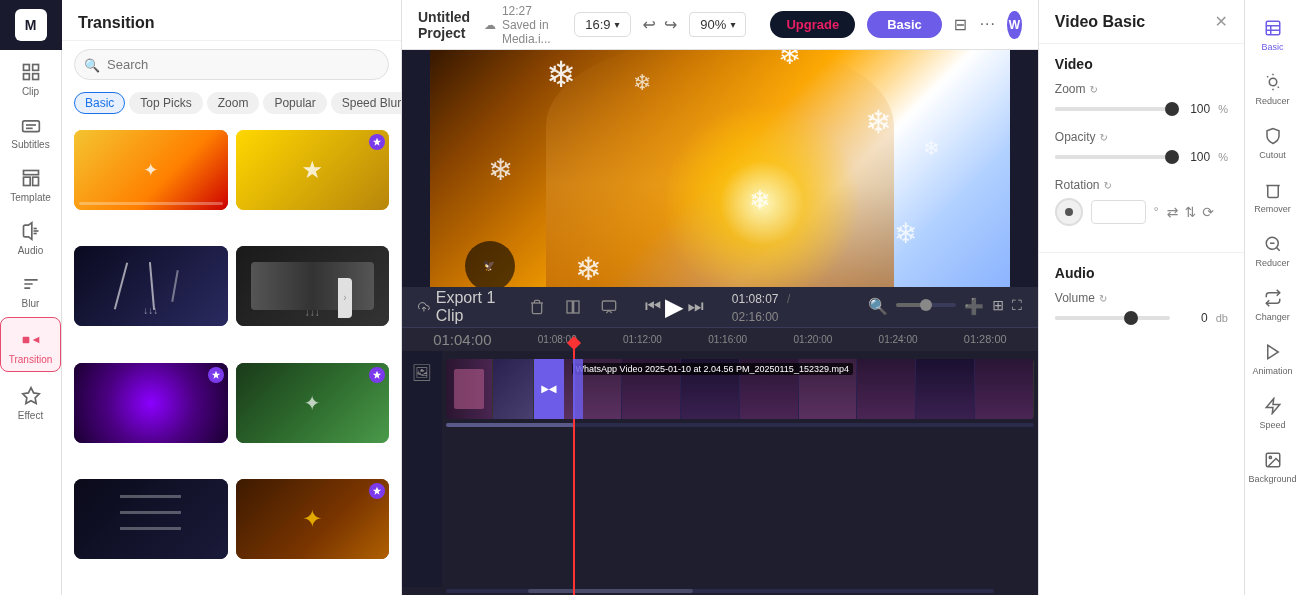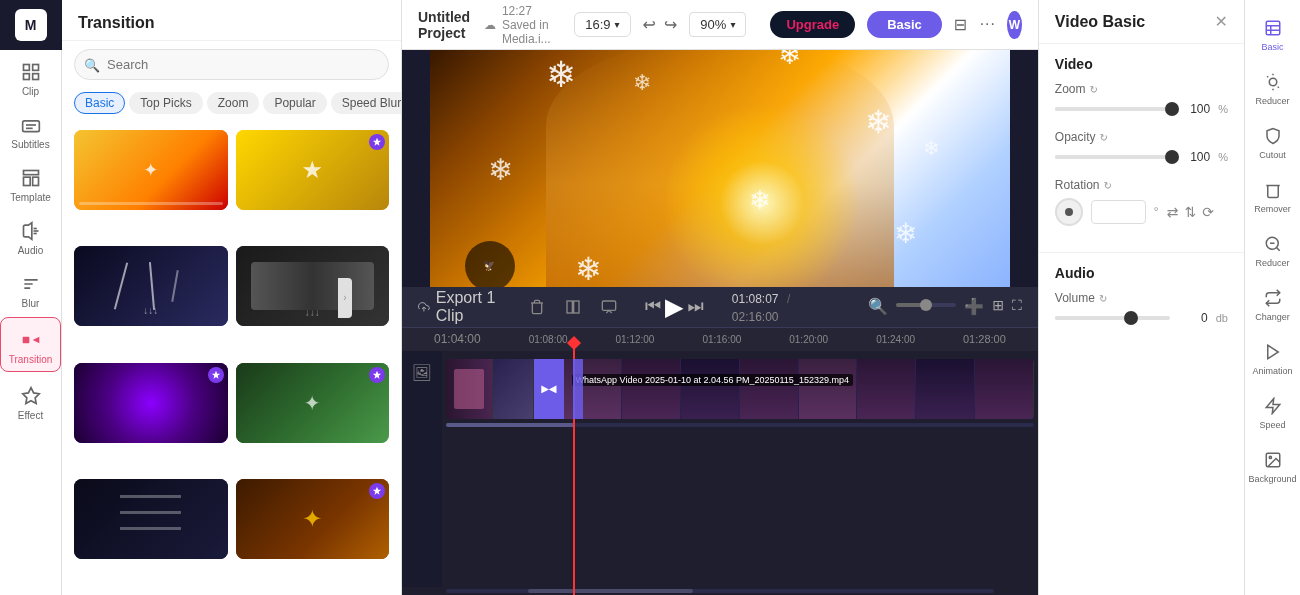--- a/index.html
+++ b/index.html
@@ -393,21 +393,21 @@
           <div style="width:12px;height:12px;background:#888;border-radius:50%;position:absolute;top:-4px;left:24px;"></div>
         </div>
         <span>➕</span>
         <span style="font-size:14px;">⊞</span>
         <span style="font-size:14px;">⛶</span>
       </div>
     </div>
 
     <div class="timeline-ruler">
       <div style="display:flex;width:100%;justify-content:space-around;align-items:center;">
-        <span style="font-size:12px;color:#888;">01:04:00</span>
+        <span style="font-size:15px;color:#888;">01:04:00</span>
         <span style="font-size:10px;color:#888;">01:08:00</span>
         <span style="font-size:10px;color:#888;">01:12:00</span>
         <span style="font-size:10px;color:#888;">01:16:00</span>
         <span style="font-size:10px;color:#888;">01:20:00</span>
         <span style="font-size:10px;color:#888;">01:24:00</span>
         <span style="font-size:11px;color:#888;">01:28:00</span>
       </div>
     </div>
 
     <div style="display:flex;background:#1e1e2e;flex:1;position:relative;">
@@ -429,21 +429,21 @@
           <div style="flex:0 0 8%;background:linear-gradient(135deg,#3a2540 0%,#5a3560 100%);border-right:1px solid #333;overflow:hidden;">
             <div style="width:100%;height:100%;background:linear-gradient(to right, #2a1530,#4a2550);display:flex;align-items:center;justify-content:center;">
               <div style="width:30px;height:40px;background:rgba(200,100,150,0.5);border-radius:2px;"></div>
             </div>
           </div>
           <div style="flex:0 0 7%;background:linear-gradient(135deg,#2a2050 0%,#4a4070 100%);border-right:1px solid #333;"></div>
           <div style="flex:0 0 5%;background:#6c5ce7;display:flex;align-items:center;justify-content:center;">
             <span style="color:white;font-size:10px;">▶◀</span>
           </div>
           <div style="flex:1;background:linear-gradient(to right, #1a1530,#2a2540,#3a3550);border-right:1px solid #333;position:relative;display:flex;align-items:center;">
-            <span style="position:absolute;top:15px;left:8px;background:rgba(0,0,0,0.7);color:#fff;font-size:9px;padding:1px 4px;border-radius:2px;white-space:nowrap;overflow:hidden;max-width:300px;">WhatsApp Video 2025-01-10 at 2.04.56 PM_20250115_152329.mp4</span>
+            <span style="position:absolute;top:4px;left:8px;background:rgba(0,0,0,0.7);color:#fff;font-size:9px;padding:1px 4px;border-radius:2px;white-space:nowrap;overflow:hidden;max-width:300px;">WhatsApp Video 2025-01-10 at 2.04.56 PM_20250115_152329.mp4</span>
 
             <div style="display:flex;height:100%;width:100%;overflow:hidden;">
               <div style="flex:1;background:linear-gradient(to bottom, #3a2040,#5a3060);border-right:1px solid #2a2050;"></div>
               <div style="flex:1;background:linear-gradient(to bottom, #2a1535,#4a2555);border-right:1px solid #2a2050;"></div>
               <div style="flex:1;background:linear-gradient(to bottom, #1a1030,#3a2050);border-right:1px solid #2a2050;"></div>
               <div style="flex:1;background:linear-gradient(to bottom, #2a1535,#4a2555);border-right:1px solid #2a2050;"></div>
               <div style="flex:1;background:linear-gradient(to bottom, #3a2040,#5a3060);border-right:1px solid #2a2050;"></div>
               <div style="flex:1;background:linear-gradient(to bottom, #2a1535,#4a2555);border-right:1px solid #2a2050;"></div>
               <div style="flex:1;background:linear-gradient(to bottom, #1a1030,#3a2050);border-right:1px solid #2a2050;"></div>
               <div style="flex:1;background:linear-gradient(to bottom, #2a1535,#4a2555);"></div>

